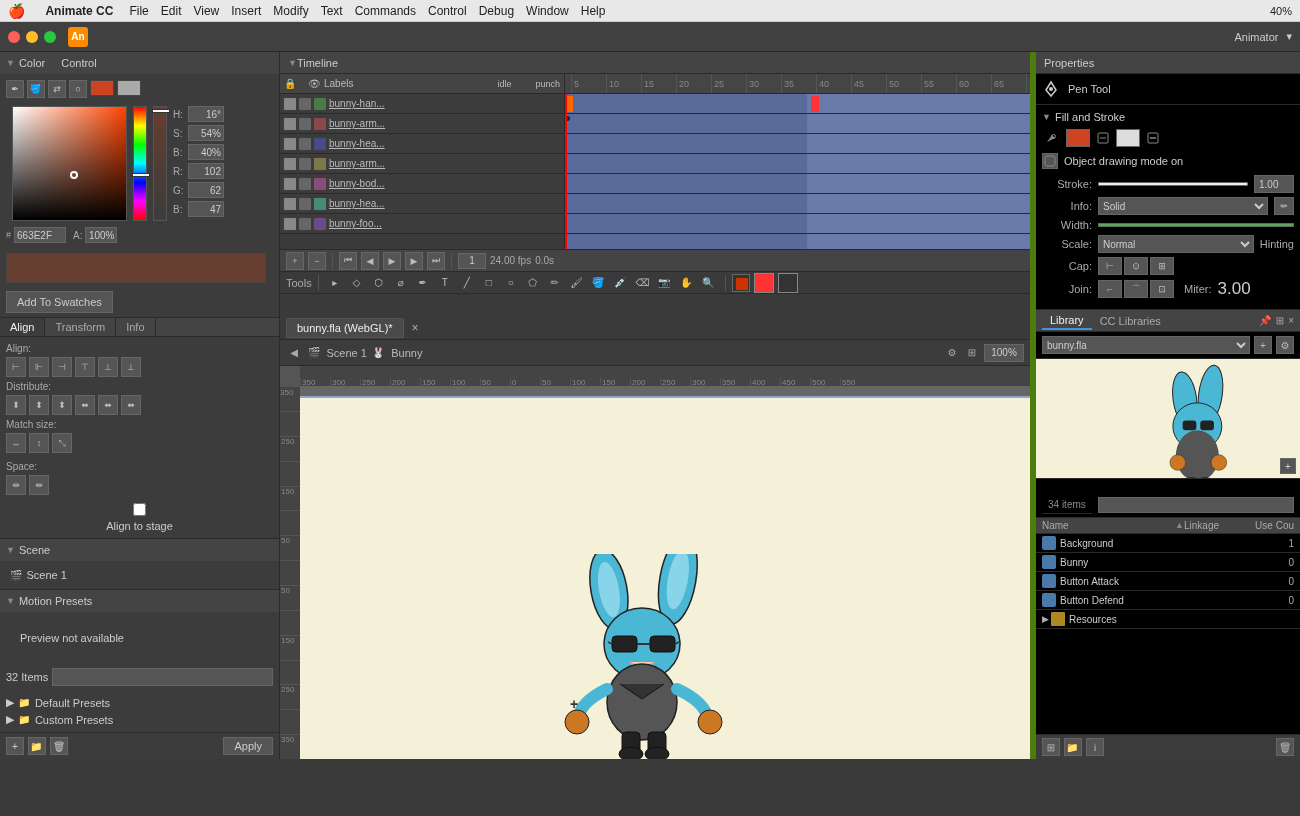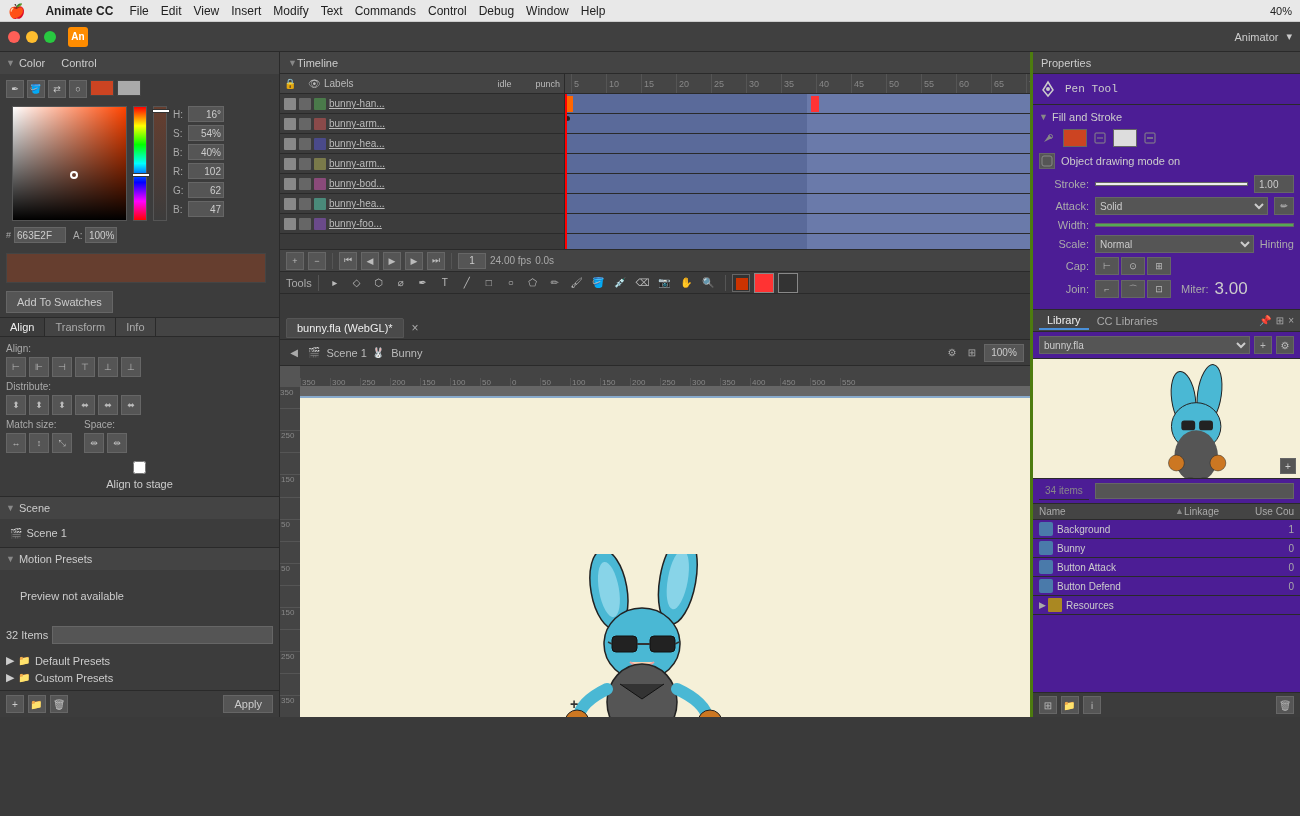--- a/index.html
+++ b/index.html
@@ -111,30 +111,30 @@
     .stage-tab-bar { height: 24px; background: #3a3a3a; display: flex; align-items: center; padding: 0 6px; gap: 4px; border-bottom: 1px solid #2a2a2a; }
     .stage-tab { padding: 3px 10px; font-size: 11px; color: #bbb; background: #444; border: 1px solid #555; cursor: pointer; border-radius: 2px 2px 0 0; }
     .stage-tab.active { background: #4a4a4a; color: #eee; }
     .stage-toolbar { height: 26px; background: #3c3c3c; display: flex; align-items: center; padding: 0 6px; gap: 6px; border-bottom: 1px solid #2a2a2a; }
     .stage-scene-label { font-size: 11px; color: #bbb; }
     .stage-nav-btn { width: 16px; height: 16px; background: transparent; border: none; cursor: pointer; color: #aaa; font-size: 10px; }
     .zoom-input { width: 40px; height: 18px; background: #555; border: 1px solid #666; color: #ccc; font-size: 10px; text-align: center; }
     .stage-canvas-area { flex: 1; overflow: auto; position: relative; background: #555; }
 
     
-    .right-panel { width: 270px; background: #4c1d95; border-left: 3px solid #4d7c0f; display: flex; flex-direction: column; overflow-y: auto; }
+    .right-panel { width: 270px; background: #000000; border-left: 6px solid #4d7c0f; display: flex; flex-direction: column; overflow-y: auto; }
     .properties-header { height: 22px; background: #444; display: flex; align-items: center; padding: 0 8px; font-size: 11px; color: #ccc; font-weight: 500; border-bottom: 1px solid #2a2a2a; }
     .prop-section { border-bottom: 1px solid #2a2a2a; padding: 6px; }
     .prop-section-header { display: flex; align-items: center; gap: 4px; margin-bottom: 6px; font-size: 11px; color: #ccc; }
     .prop-row { display: flex; align-items: center; gap: 6px; margin-bottom: 4px; font-size: 11px; }
     .prop-label { color: #aaa; width: 50px; text-align: right; font-size: 11px; }
     .prop-input { flex: 1; height: 18px; background: #555; border: 1px solid #666; color: #ccc; font-size: 10px; padding: 0 4px; }
     .prop-select { flex: 1; height: 18px; background: #555; border: 1px solid #666; color: #ccc; font-size: 10px; }
     .prop-icon-btn { width: 20px; height: 18px; background: #555; border: 1px solid #666; cursor: pointer; display: flex; align-items: center; justify-content: center; font-size: 9px; color: #bbb; }
-    .pen-tool-label { font-size: 11px; color: #ccc; font-family: Liberation Mono, monospace; }
+    .pen-tool-label { font-size: 11px; color: #ccc; }
 
     
     .library-tabs { height: 22px; background: #444; display: flex; align-items: center; padding: 0 6px; border-bottom: 1px solid #2a2a2a; }
     .library-tab { padding: 2px 8px; font-size: 11px; color: #aaa; cursor: pointer; }
     .library-tab.active { color: #eee; border-bottom: 2px solid #4a90d9; }
     .library-select-row { display: flex; align-items: center; padding: 4px 6px; gap: 4px; border-bottom: 1px solid #2a2a2a; }
     .library-select { flex: 1; height: 18px; background: #555; border: 1px solid #666; color: #ccc; font-size: 10px; }
     .library-preview { height: 120px; background: #f5f0d8; position: relative; overflow: hidden; border-bottom: 1px solid #2a2a2a; }
     .library-items-count { padding: 3px 6px; font-size: 10px; color: #888; border-bottom: 1px solid #2a2a2a; }
     .library-search-input { flex: 1; height: 16px; background: #555; border: 1px solid #666; color: #ccc; font-size: 10px; padding: 0 4px; }
@@ -303,21 +303,21 @@
         </div>
         <div class="align-row-label">Distribute:</div>
         <div class="icon-row">
           <div class="icon-btn">⬍</div>
           <div class="icon-btn">⬍</div>
           <div class="icon-btn">⬍</div>
           <div class="icon-btn">⬌</div>
           <div class="icon-btn">⬌</div>
           <div class="icon-btn">⬌</div>
         </div>
-        <div style="display:flex;gap:12px;">
+        <div style="display:flex;gap:4px;flex-direction:column;">
           <div>
             <div class="align-row-label">Match size:</div>
             <div class="icon-row">
               <div class="icon-btn">↔</div>
               <div class="icon-btn">↕</div>
               <div class="icon-btn">⤡</div>
             </div>
           </div>
           <div>
             <div class="align-row-label">Space:</div>
@@ -712,21 +712,21 @@
         <span style="font-size:11px;color:#ccc;">Object drawing mode on</span>
       </div>
 
       <div class="prop-row">
         <span class="prop-label">Stroke:</span>
         <div style="flex:1;height:4px;background:#eee;border:1px solid #666;"></div>
         <input class="prop-input" type="text" value="1.00" style="width: 40px; flex: 0 0 auto;">
       </div>
 
       <div class="prop-row">
-        <span class="prop-label">Attack:</span>
+        <span class="prop-label">Info:</span>
         <select class="prop-select">
           <option>Solid</option>
         </select>
         <div class="prop-icon-btn">✏</div>
       </div>
 
       <div class="prop-row">
         <span class="prop-label">Width:</span>
         <div style="flex:1;height:4px;background:#55aa55;border:1px solid #666;"></div>
       </div>
@@ -788,21 +788,21 @@
           <ellipse cx="165" cy="98" rx="22" ry="26" fill="#555"></ellipse>
           <circle cx="145" cy="105" r="8" fill="#cc7722" stroke="#222" stroke-width="0.5"></circle>
           <circle cx="187" cy="105" r="8" fill="#cc7722" stroke="#222" stroke-width="0.5"></circle>
           <rect x="154" y="120" width="10" height="14" rx="3" fill="#222"></rect>
           <rect x="168" y="120" width="10" height="14" rx="3" fill="#222"></rect>
         </svg>
         
         <div style="position:absolute;bottom:4px;right:4px;width:16px;height:16px;background:#555;border:1px solid #666;display:flex;align-items:center;justify-content:center;font-size:10px;cursor:pointer;color:#ccc;">+</div>
       </div>
 
-      <div style="display:flex;align-items:center;padding:3px 6px;border-bottom:1px solid #2a2a2a;gap:6px;">
+      <div style="display:flex;align-items:center;padding:3px 6px;border-bottom:1px solid #2a2a2a;gap:6px;margin-top:14px;">
         <span class="library-items-count">34 items</span>
         <input class="library-search-input" type="text" style="flex: 1 1 0%; height: 16px; background: rgb(85, 85, 85); border: 1px solid rgb(102, 102, 102); color: rgb(204, 204, 204); font-size: 10px; padding: 0px 4px;">
       </div>
 
       <div class="library-table-header">
         <span class="library-col-name">Name</span>
         <span style="font-size:9px;color:#888;margin-left:auto;">▲</span>
         <span class="library-col-link">Linkage</span>
         <span class="library-col-use">Use Cou</span>
       </div>

